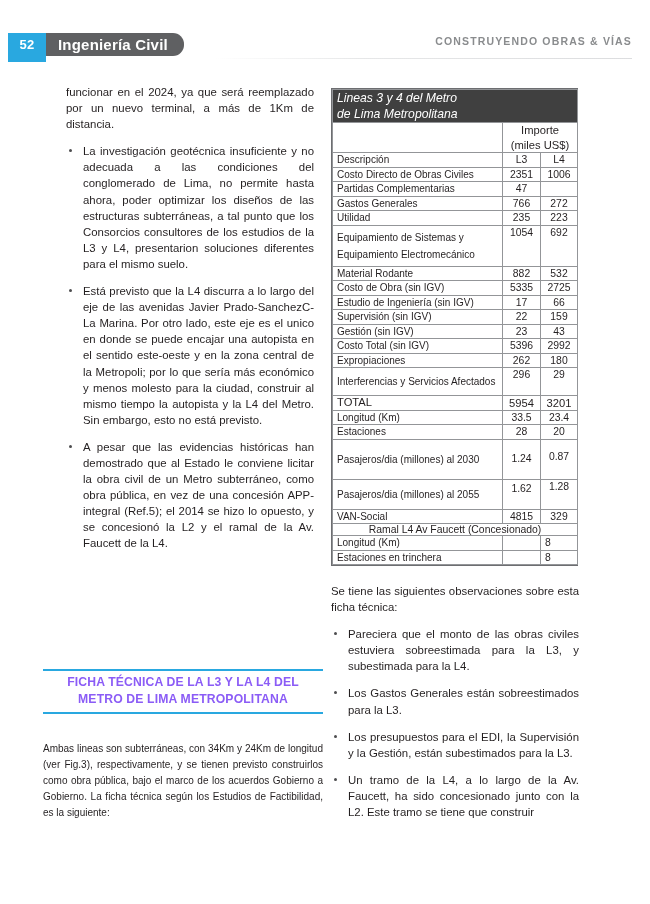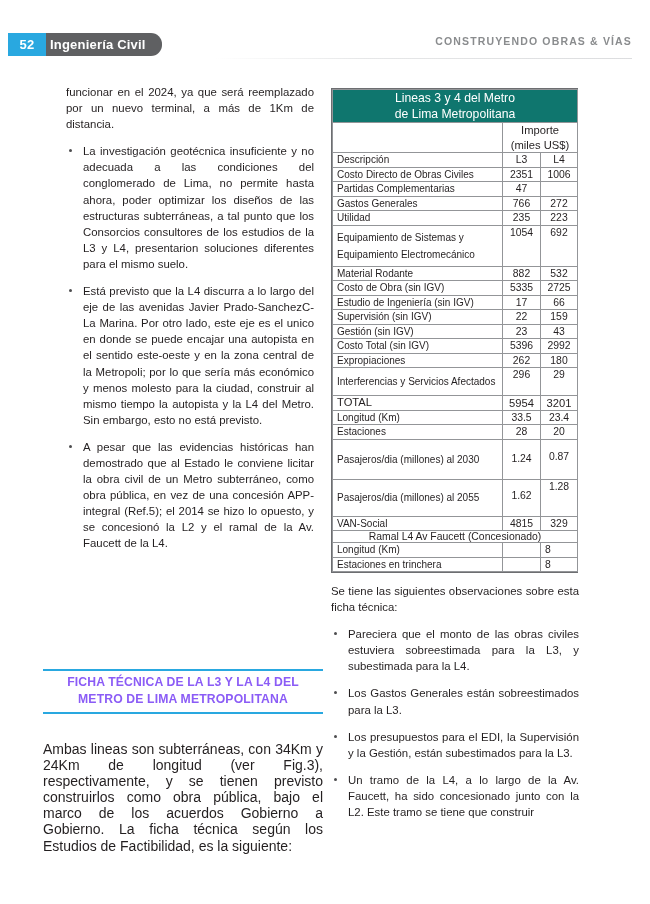--- a/index.html
+++ b/index.html
@@ -18,38 +18,38 @@
 
   
   #page-header {
     position: absolute;
     left: 0; top: 0;
     width: 650px; height: 70px;
   }
   .folio-badge {
     position: absolute;
     left: 8px; top: 33px;
-    width: 38px; height: 23px;
+    width: 38px; height: 29px;
     background: #29a8e0;
     color: #ffffff;
     font-size: 13px;
     font-weight: bold;
     line-height: 23px;
     text-align: center;
     letter-spacing: .3px;
   }
   .section-tab {
     position: absolute;
     left: 46px; top: 33px;
     height: 23px;
-    padding: 0 16px 0 4px;
+    padding: 0 16px 0 12px;
     background: #5f6062;
     border-radius: 0 11px 11px 0;
     color: #ffffff;
-    font-size: 13px;
+    font-size: 15px;
     font-weight: bold;
     line-height: 23px;
     letter-spacing: .2px;
     white-space: nowrap;
   }
   .header-title {
     position: absolute;
     right: 18px; top: 35px;
     font-size: 10.5px;
     font-weight: bold;
@@ -121,21 +121,21 @@
     font-weight: bold;
     letter-spacing: .15px;
     text-align: center;
     line-height: 17px;
     padding: 3px 0 3px 0;
   }
   #ficha-body {
     position: absolute;
     left: 43px; top: 741px;
     width: 280px;
-    font-size: 14px;
+    font-size: 10px;
     line-height: 16.1px;
   }
 
   
   #ficha-table {
     position: absolute;
     left: 331px; top: 88px;
     width: 247px;
     border: 1px solid #6d6e71;
     box-sizing: border-box;
@@ -153,28 +153,29 @@
   #ficha-table col.c-l4   { width: 37px; }
 
   #ficha-table td, #ficha-table th {
     border: 1px solid #939598;
     padding: 0 4px;
     vertical-align: middle;
     font-weight: normal;
   }
 
   .tbl-title td {
-    background: #0f766e;
+    background: #404040;
     color: #ffffff;
     font-size: 12.2px;
     font-weight: bold;
-    text-align: center;
+    text-align: left;
     line-height: 16px;
     padding: 5px 6px 6px 6px;
     border: none;
+    font-style: italic;
   }
   .tbl-importe td.blank { border-left: none; border-bottom: none; }
   .tbl-importe td.imp {
     text-align: center;
     font-size: 11.2px;
     line-height: 14.5px;
     padding: 3px 2px 4px 2px;
   }
   .tbl-subhead td {
     font-size: 11.4px;
@@ -352,21 +353,21 @@
         <td class="num">28</td>
         <td class="num">20</td>
       </tr>
       <tr class="r2">
         <td class="lbl multi">Pasajeros/dia (millones) al 2030</td>
         <td class="num" style="vertical-align:top;padding-top:13px;">1.24</td>
         <td class="num" style="vertical-align:top;padding-top:11px;">0.87</td>
       </tr>
       <tr class="r2">
         <td class="lbl multi">Pasajeros/dia (millones) al 2055</td>
-        <td class="num" style="vertical-align:top;padding-top:10px;">1.62</td>
+        <td class="num" style="vertical-align:top;padding-top:3px;">1.62</td>
         <td class="num" style="vertical-align:top;padding-top:1px;">1.28</td>
       </tr>
       <tr class="r">
         <td class="lbl">VAN-Social</td>
         <td class="num">4815</td>
         <td class="num">329</td>
       </tr>
 
       <tr class="ramal">
         <td colspan="3">Ramal L4 Av Faucett (Concesionado)</td>

